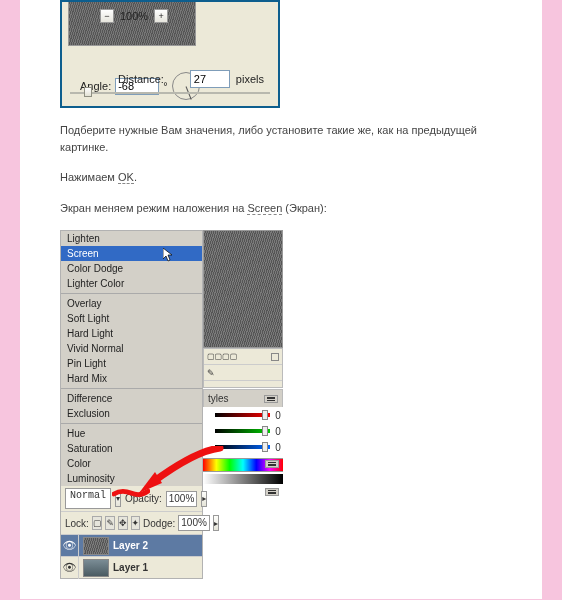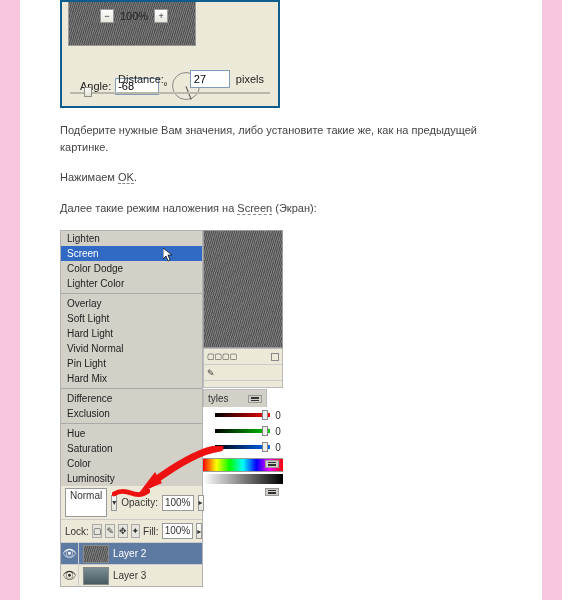--- a/index.html
+++ b/index.html
@@ -26,55 +26,55 @@
     .para { margin: 14px 0; font-size: 11px; line-height: 1.5; color: #444; }
     .dashed { border-bottom: 1px dashed #888; }
     
     
     .layers-shot { width: 143px; border: 1px solid #b2b2b2; background: #d3d0c8; position: relative; padding: 0; }
     .ls-wrap { position: relative; width: 143px; overflow: visible; }
     .ls-ext { position: absolute; left: 143px; top: 0; width: 80px; height: 118px; background: repeating-linear-gradient(107deg,#7a7a7a 0,#7a7a7a 1px,#555 1px,#555 2px); border: 1px solid #999; }
     .ls-feather { position: absolute; left: 143px; top: 118px; width: 80px; height: 40px; background: #ece9d8; border: 1px solid #bbb; }
     .ls-feather .frow { height: 16px; border-bottom: 1px solid #ccc; display: flex; align-items: center; gap: 2px; padding: 0 3px; }
     .ls-feather .tiny { margin-left: auto; width: 8px; height: 8px; border: 1px solid #888; }
-    .ls-styles-tab { position: absolute; left: 143px; top: 159px; width: 64px; height: 18px; background: #d3d0c8; display: flex; align-items: center; padding: 0 4px; font-size: 10px; border: 1px solid #bbb; border-bottom: 0; }
+    .ls-styles-tab { position: absolute; left: 143px; top: 159px; width: 80px; height: 18px; background: #d3d0c8; display: flex; align-items: center; padding: 0 4px; font-size: 10px; border: 1px solid #bbb; border-bottom: 0; }
     .ls-styles-tab .carets { margin-left: auto; display: flex; gap: 2px; }
     .ls-sliderrows { position: absolute; left: 155px; top: 177px; width: 68px; }
     .ls-sliderrow { display: flex; align-items: center; gap: 3px; height: 16px; }
     .ls-slidetrack { flex: 1; height: 4px; background: linear-gradient(to right,#000,#f00); position: relative; }
     .ls-slidetrack.green { background: linear-gradient(to right,#000,#0c0); }
     .ls-slidetrack.blue { background: linear-gradient(to right,#000,#06f); }
     .ls-slthumb { position: absolute; right: 2px; top: -3px; width: 6px; height: 10px; background: #eee; border: 1px solid #888; }
     .ls-zero { font-size: 10px; width: 10px; text-align: center; }
     .ls-rainbow { position: absolute; left: 143px; top: 228px; width: 80px; height: 14px; background: linear-gradient(to right,#f00,#ff0,#0f0,#0ff,#00f,#f0f,#f00); border-top: 1px solid #999; border-bottom: 1px solid #999; }
     .ls-graybar { position: absolute; left: 143px; top: 244px; width: 80px; height: 10px; background: linear-gradient(to right,#fff,#000); }
     .ls-menuwedge { width: 14px; height: 8px; background: #d3d0c8; border: 1px solid #999; display: flex; flex-direction: column; justify-content: center; align-items: center; gap: 1px; padding: 1px; }
     .ls-menuwedge span { width: 8px; height: 1px; background: #333; }
     
     .ls-list { }
     .ls-item { padding: 2px 6px; font-size: 10px; color: #222; border-top: 0; }
     .ls-item.sel { background: #316ac5; color: #fff; position: relative; }
     .ls-cursor { position: absolute; right: 28px; top: 2px; font-size: 11px; color: #fff; }
     .ls-cursor svg { width: 11px; height: 14px; }
     .ls-gap { height: 1px; background: #aaa; margin: 2px 0; }
     .ls-normalrow { display: flex; align-items: center; padding: 2px 4px; gap: 4px; background: #ece9d8; }
-    .ls-normalbox { flex: 1; height: 29px; border: 1px solid #999; background: #fff; font-size: 10px; padding: 1px 4px; }
+    .ls-normalbox { flex: 1; height: 21px; border: 1px solid #999; background: #fff; font-size: 10px; padding: 1px 4px; font-family: Liberation Mono, monospace; }
     .ls-dd { width: 12px; height: 16px; border: 1px solid #999; background: linear-gradient(#fdfdfb,#e5e4d8); display: flex; align-items: center; justify-content: center; font-size: 8px; }
     .ls-olbl { font-size: 10px; }
     .ls-obox { width: 34px; height: 16px; border: 1px solid #999; background: #fff; font-size: 10px; padding: 1px 2px; text-align: right; }
     .ls-lockrow { display: flex; align-items: center; gap: 3px; padding: 3px 4px; background: #ece9d8; border-top: 1px solid #ccc; }
     .ls-locklbl { font-size: 10px; }
     .ls-lockico { width: 14px; height: 14px; border: 1px solid #aaa; background: #e6e5dc; font-size: 9px; text-align: center; line-height: 12px; }
     .ls-filllbl { font-size: 10px; margin-left: auto; }
     .ls-layerrow { display: flex; align-items: center; height: 22px; background: #ece9d8; border-top: 1px solid #ccc; padding: 0 0; }
     .ls-layerrow.sel { background: #5d7aa3; color: #fff; }
     .ls-eye { width: 18px; height: 22px; border-right: 1px solid #ccc; display: flex; align-items: center; justify-content: center; font-size: 11px; }
     .ls-thumb { width: 26px; height: 18px; margin: 0 4px; border: 1px solid #888; background: repeating-linear-gradient(107deg,#7a7a7a 0,#7a7a7a 1px,#555 1px,#555 2px); }
     .ls-thumb.bg { background: linear-gradient(#7a8c95,#4a5b62); }
-    .ls-layerlbl { font-size: 10px; font-weight: normal; }
+    .ls-layerlbl { font-size: 10px; font-weight: bold; }
     
     
     .red-arrow { position: absolute; left: 65px; top: 216px; width: 100px; height: 50px; pointer-events: none; }
     .red-scribble { position: absolute; left: 52px; top: 258px; width: 38px; height: 10px; pointer-events: none; }
     
   </style>
 </head>
 <body>
 
 <div class="page-wrap">
@@ -102,21 +102,21 @@
     <div class="mb-track"></div>
     <div class="mb-thumb"></div>
   </div>
 </div>
 
 <p class="para">Подберите нужные Вам значения, либо установите такие же, как на предыдущей картинке.</p>
 <p class="para">
   <span>Нажимаем </span><span class="dashed">OK</span><span>.</span>
 </p>
 <p class="para">
-  <span>Далее такие режим наложения на </span><span class="dashed">Screen</span><span> (Экран):</span>
+  <span>Экран меняем режим наложения на </span><span class="dashed">Screen</span><span> (Экран):</span>
 </p>
 
 <div class="ls-wrap">
   <div class="layers-shot">
     <div class="ls-list">
       <div class="ls-item">Lighten</div>
       <div class="ls-item sel">
         <span>Screen</span>
         <span class="ls-cursor">
           <svg viewBox="0 0 11 14">
@@ -148,33 +148,33 @@
       <span class="ls-olbl">Opacity:</span>
       <div class="ls-obox">100%</div>
       <div class="ls-dd">▸</div>
     </div>
     <div class="ls-lockrow">
       <span class="ls-locklbl">Lock:</span>
       <div class="ls-lockico">▢</div>
       <div class="ls-lockico">✎</div>
       <div class="ls-lockico">✥</div>
       <div class="ls-lockico">✦</div>
-      <span class="ls-filllbl">Fill:</span>
+      <span class="ls-filllbl">Dodge:</span>
       <div class="ls-obox">100%</div>
       <div class="ls-dd">▸</div>
     </div>
     <div class="ls-layerrow sel">
       <div class="ls-eye">👁</div>
       <div class="ls-thumb"></div>
       <span class="ls-layerlbl">Layer 2</span>
     </div>
     <div class="ls-layerrow">
       <div class="ls-eye">👁</div>
       <div class="ls-thumb bg"></div>
-      <span class="ls-layerlbl">Layer 3</span>
+      <span class="ls-layerlbl">Layer 1</span>
     </div>
 
   </div>
 
   <div class="ls-ext"></div>
   <div class="ls-feather">
     <div class="frow">
             <span style="font-size:8px">▢▢▢▢</span>
             <div class="tiny"></div>
           </div>

